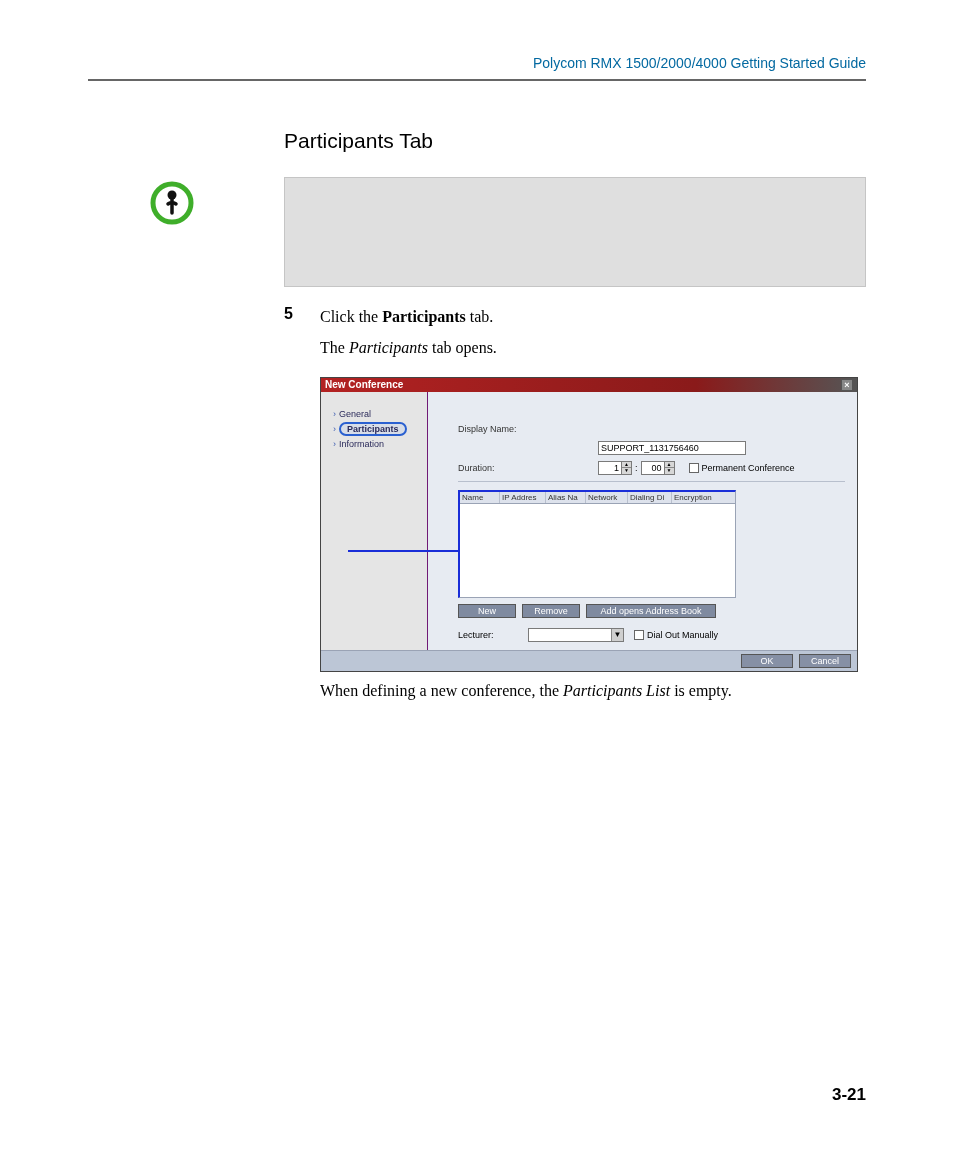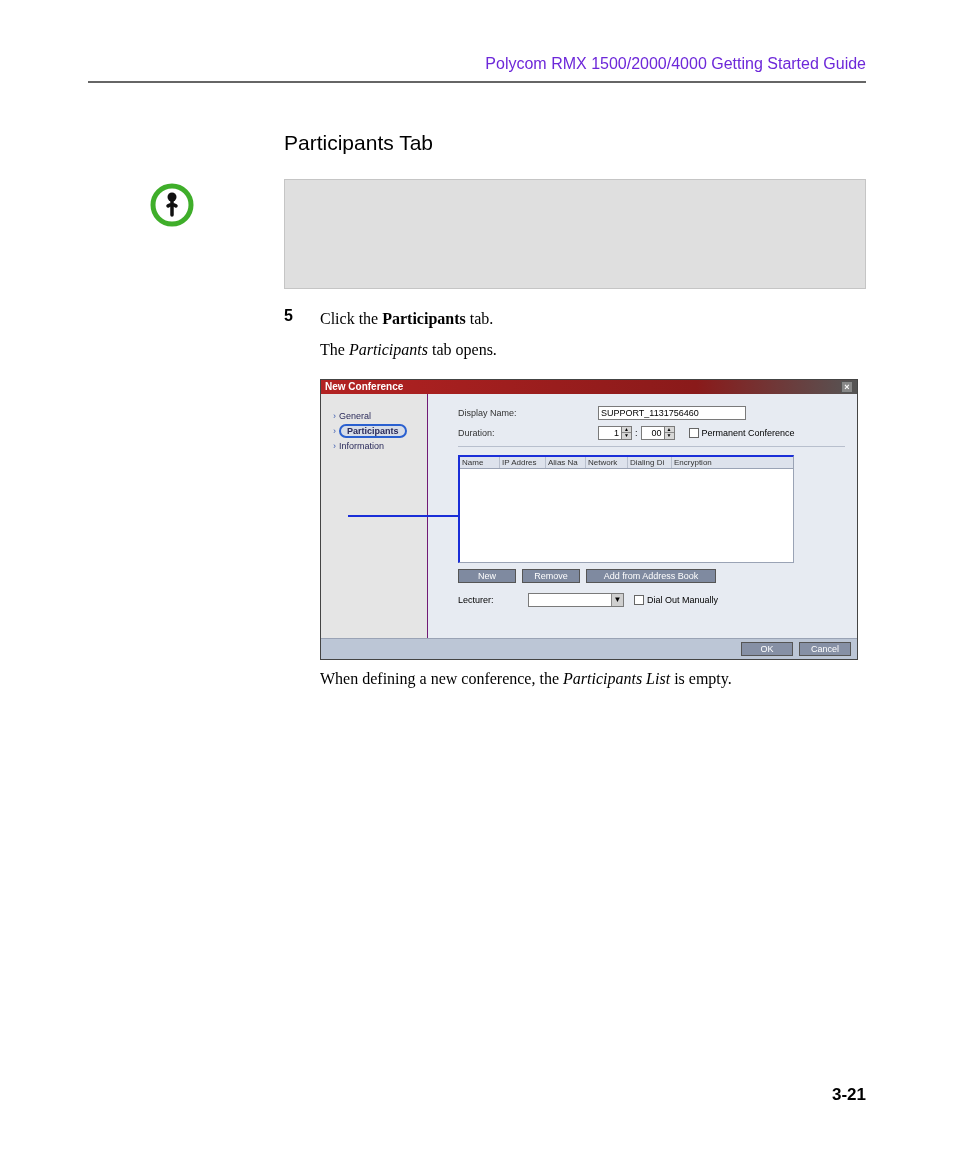--- a/index.html
+++ b/index.html
@@ -11,22 +11,22 @@
     width: 954px;
     height: 1155px;
     position: relative;
   }
   .page {
     padding: 55px 88px 40px 88px;
   }
   .running-header {
     text-align: right;
     font-family: 'Arial Narrow', Arial, sans-serif;
-    font-size: 16px;
-    color: #6d28d9;
+    font-size: 14px;
+    color: #0369a1;
     margin-bottom: 8px;
   }
   .rule {
     height: 2px;
     background: #666;
     margin-bottom: 48px;
   }
   .content-area {
     margin-left: 130px;
   }
@@ -174,21 +174,21 @@
     vertical-align: middle;
   }
   .list-box {
     border: 2px solid #1a2ed8;
     border-right-color: #9aa3b5;
     border-bottom-color: #9aa3b5;
     border-right-width: 1px;
     border-bottom-width: 1px;
     background: #fff;
     height: 108px;
-    width: 336px;
+    width: 278px;
     position: relative;
   }
   .list-head {
     display: flex;
     background: #dde2ec;
     border-bottom: 1px solid #9aa3b5;
     font-size: 8px;
     color: #333;
   }
   .list-head div {
@@ -319,21 +319,21 @@
         </div>
         <div class="dlg-body">
           <div class="dlg-nav">
             <div class="nav-item"><span class="nav-chevron">›</span><span>General</span></div>
             <div class="nav-item"><span class="nav-chevron">›</span><span class="nav-sel">Participants</span></div>
             <div class="nav-item"><span class="nav-chevron">›</span><span>Information</span></div>
           </div>
           <div class="dlg-main">
             <div class="form-row">
               <span class="form-label">Display Name:</span>
-              <input class="text-input" style="width: 148px;" value="SUPPORT_1131756460">
+              <input class="text-input" style="width: 148px; margin-top: 37px;" value="SUPPORT_1131756460">
             </div>
             <div class="form-row">
               <span class="form-label">Duration:</span>
               <span class="spin">
                 <input class="spin-box" value="1" style="">
                 <span class="spin-btns">
                     <div>▲</div>
                     <div style="border:none">▼</div>
                   </span>
               </span>
@@ -361,21 +361,21 @@
                   <div style="width:42px">Network</div>
                   <div style="width:44px">Dialing Di</div>
                   <div style="flex:1;border-right:none">Encryption</div>
                 </div>
               </div>
             </div>
 
             <div class="btn-row">
               <div class="win-btn" style="width:58px">New</div>
               <div class="win-btn" style="width:58px">Remove</div>
-              <div class="win-btn" style="width:130px">Add from Address Book</div>
+              <div class="win-btn" style="width:130px">Add opens Address Book</div>
             </div>
 
             <div class="lect-row">
               <span style="width:70px">Lecturer:</span>
               <span class="select">
                   <span class="select-arrow">▼</span>
                 </span>
               <span style="width:10px"></span>
               <span class="checkbox"></span>
               <span>Dial Out Manually</span>

